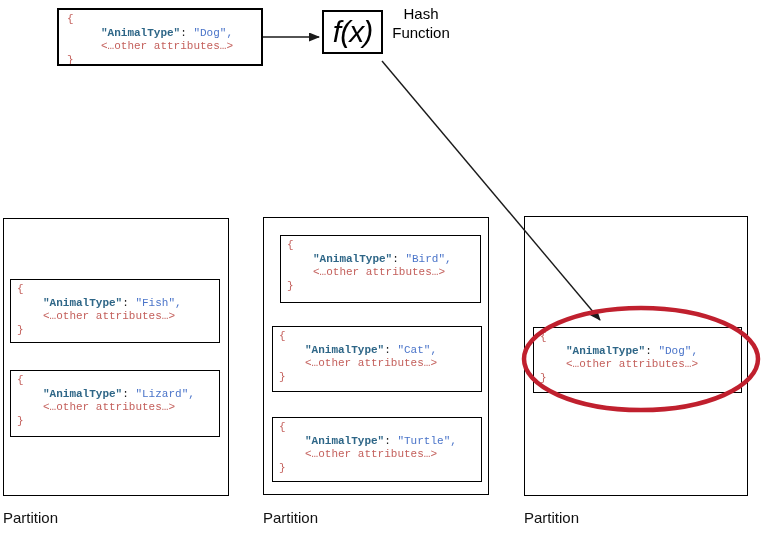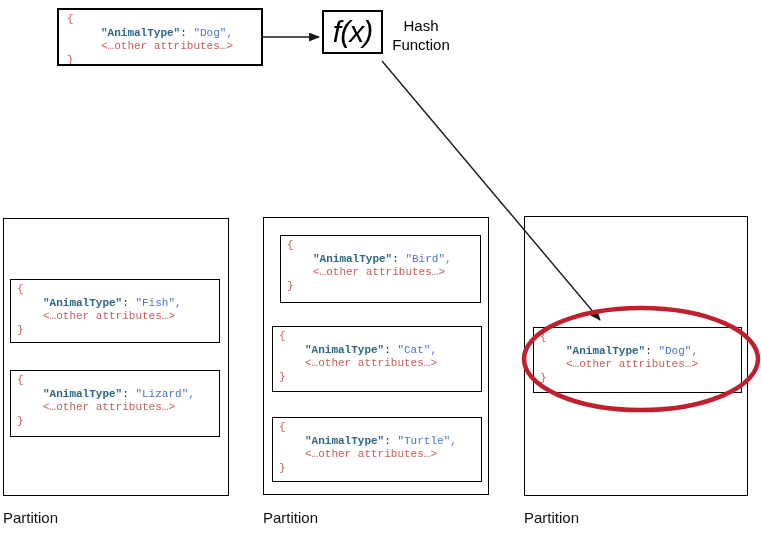--- a/index.html
+++ b/index.html
@@ -48,21 +48,21 @@
   <div class="box doc doc-input" style="left:57px;top:8px;width:206px;height:58px;">
     <div class="punct">{</div>
     <div class="indent"><span class="key">"AnimalType"</span><span class="colon">: </span><span class="val">"Dog",</span></div>
     <div class="indent punct">&lt;…other attributes…&gt;</div>
     <div class="punct">}</div>
   </div>
 
   <div class="box hash-box" style="left:322px;top:10px;width:61px;height:44px;">
     <span class="hash-formula">f(x)</span>
   </div>
-  <div class="hash-label" style="left:385px;top:16px;width:72px;">
+  <div class="hash-label" style="left:385px;top:4px;width:72px;">
     <div>Hash</div>
     <div>Function</div>
   </div>
 
   <div class="box partition" style="left:3px;top:218px;width:226px;height:278px;"></div>
   <div class="box doc" style="left:10px;top:279px;width:210px;height:64px;">
     <div class="punct">{</div>
     <div class="indent"><span class="key">"AnimalType"</span><span class="colon">: </span><span class="val">"Fish",</span></div>
     <div class="indent punct">&lt;…other attributes…&gt;</div>
     <div class="punct">}</div>

